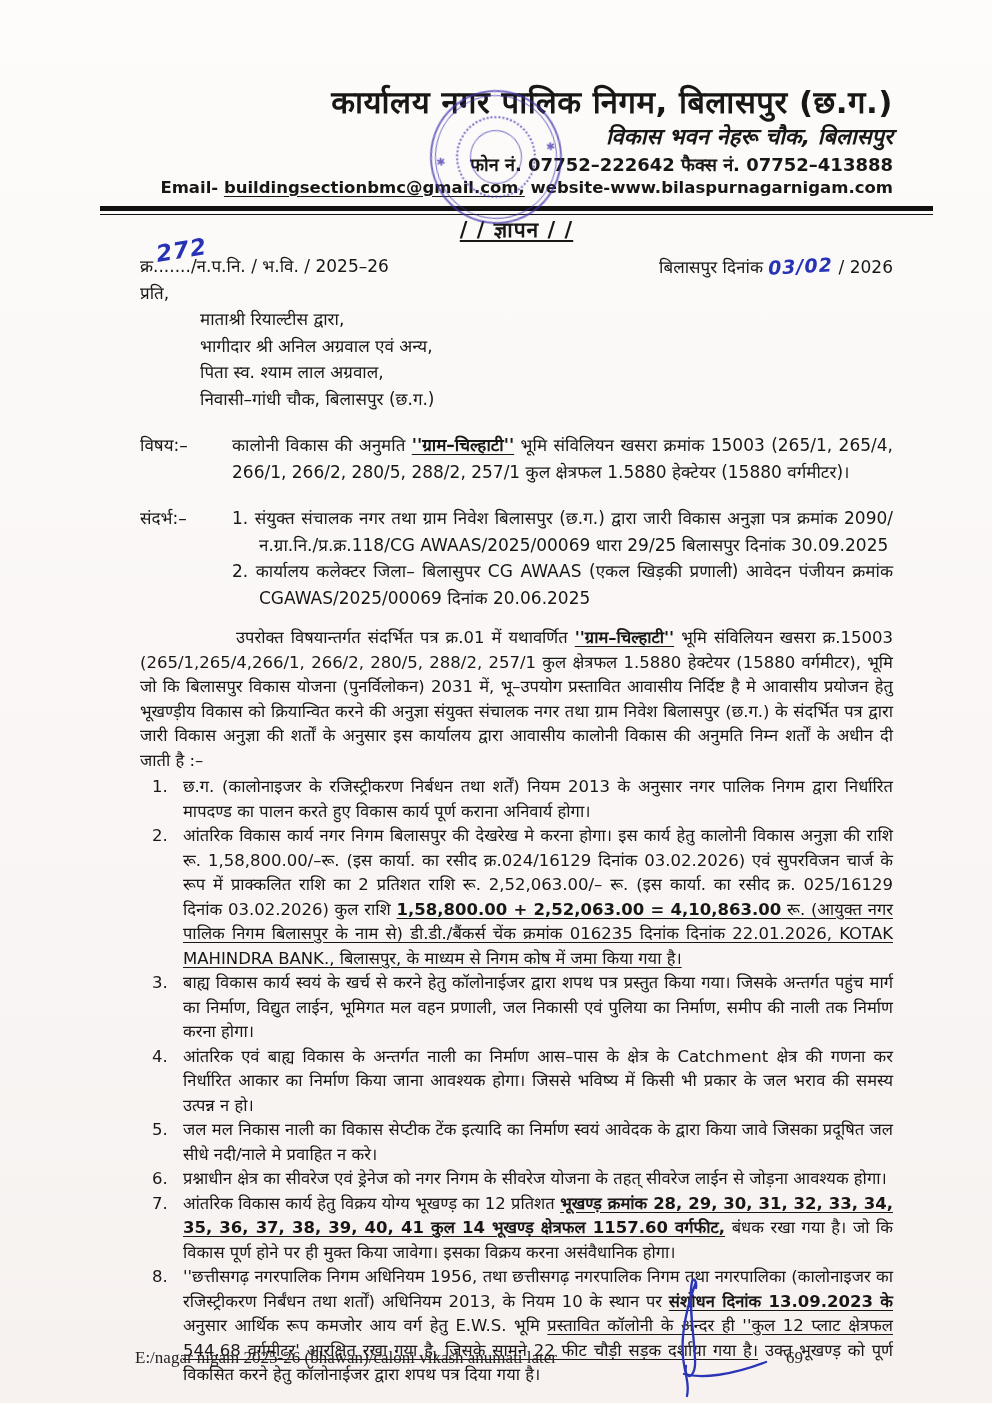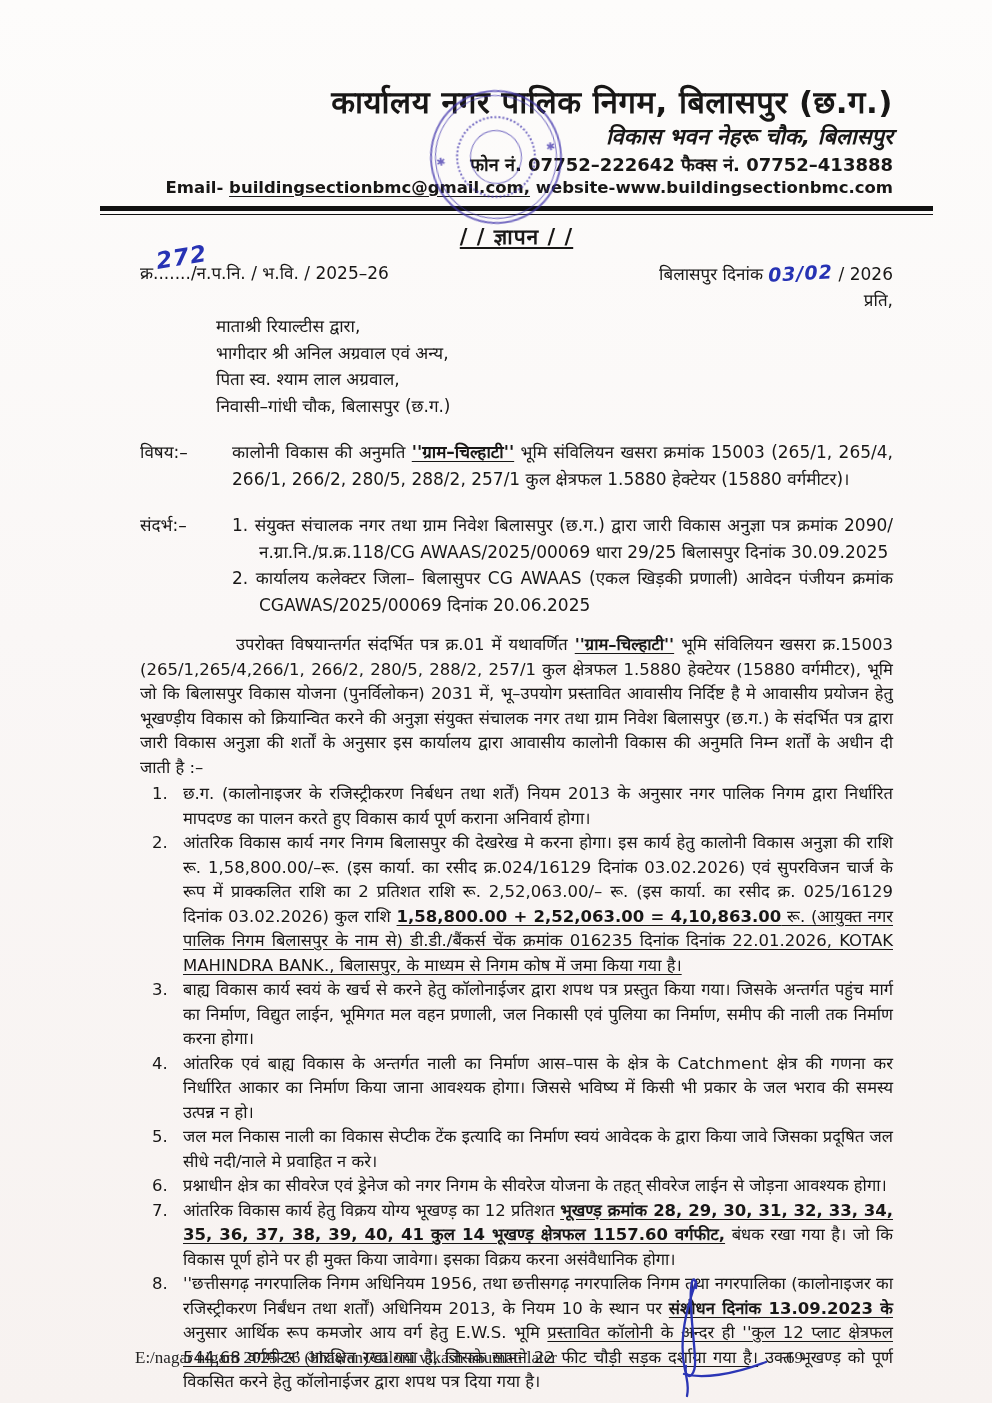--- a/index.html
+++ b/index.html
@@ -32,30 +32,30 @@
   .stamp .ring { position:absolute; border-radius:50%; border:2.5px solid rgba(63,50,172,.85); }
   .stamp .r1 { inset:0; }
   .stamp .r2 { inset:5px;  border-width:1.5px; }
   .stamp .r3 { inset:26px; border-width:2px; border-style:dotted; }
   .stamp .r4 { inset:40px; border-width:1.2px; }
   .stamp .star { position:absolute; color:rgba(63,50,172,.9); font-size:11px; }
   .s-left  { left:6px;  top:58px; }
   .s-right { right:6px; top:58px; }
 
   
-  .memo-title { text-align:center; margin-top:7px; font-size:21px; font-weight:bold; letter-spacing:1px; }
+  .memo-title { text-align:center; font-size:21px; font-weight:bold; letter-spacing:1px; }
   .ref-row { display:flex; justify-content:space-between; margin-top:10px; font-size:17px; line-height:26px; }
   .ref-left { position:relative; }
   .hand { color:#2733b4; font-style:italic; font-weight:bold;
           font-family:"DejaVu Sans", sans-serif; }
   .hand272 { position:absolute; left:16px; top:-16px; font-size:23px; transform:rotate(-9deg); letter-spacing:1px; }
   .hand-date { font-size:19px; transform:rotate(-3deg); display:inline-block; letter-spacing:1px; }
 
-  .to-label { font-size:17px; line-height:26px;text-align:right; }
-  .recipients { margin-left:76px; font-size:17px; line-height:26.5px; }
+  .to-label { font-size:17px; line-height:26px; }
+  .recipients { margin-left:60px; font-size:17px; line-height:26.5px; }
 
   .label-row { display:flex; margin-top:20px; font-size:17px; line-height:26.5px; }
   .label-col { width:92px; flex:none; }
   .label-content { flex:1; text-align:justify; }
   .ref-item { padding-left:27px; text-indent:-27px; text-align:justify; }
 
   .divider000 { text-align:center; font-size:17px; letter-spacing:1px; margin-top:4px; }
 
   
   .intro { margin-top:15px; font-size:16.5px; line-height:24.5px; text-align:justify; text-indent:96px; }
@@ -85,21 +85,21 @@
     <span class="star s-right">✱</span>
   </div>
 
   <div class="content">
 
     <div class="hdr">
       <div class="org">कार्यालय नगर पालिक निगम, बिलासपुर (छ.ग.)</div>
       <div class="addr">विकास भवन नेहरू चौक, बिलासपुर</div>
       <div class="phone">फोन नं. 07752–222642 फैक्स नं. 07752–413888</div>
       <div class="email">
-        <span>Email- </span><span class="u">buildingsectionbmc@gmail.com,</span><span> website-www.buildingsectionbmc.com</span>
+        <span>Email- </span><span class="u">buildingsectionbmc@gmail.com,</span><span> website-www.bilaspurnagarnigam.com</span>
       </div>
     </div>
 
     <div class="rule"></div>
 
     <div class="memo-title"><span class="u">/ / ज्ञापन / /</span></div>
 
     <div class="ref-row">
       <div class="ref-left">
         <span class="hand hand272">272</span>

